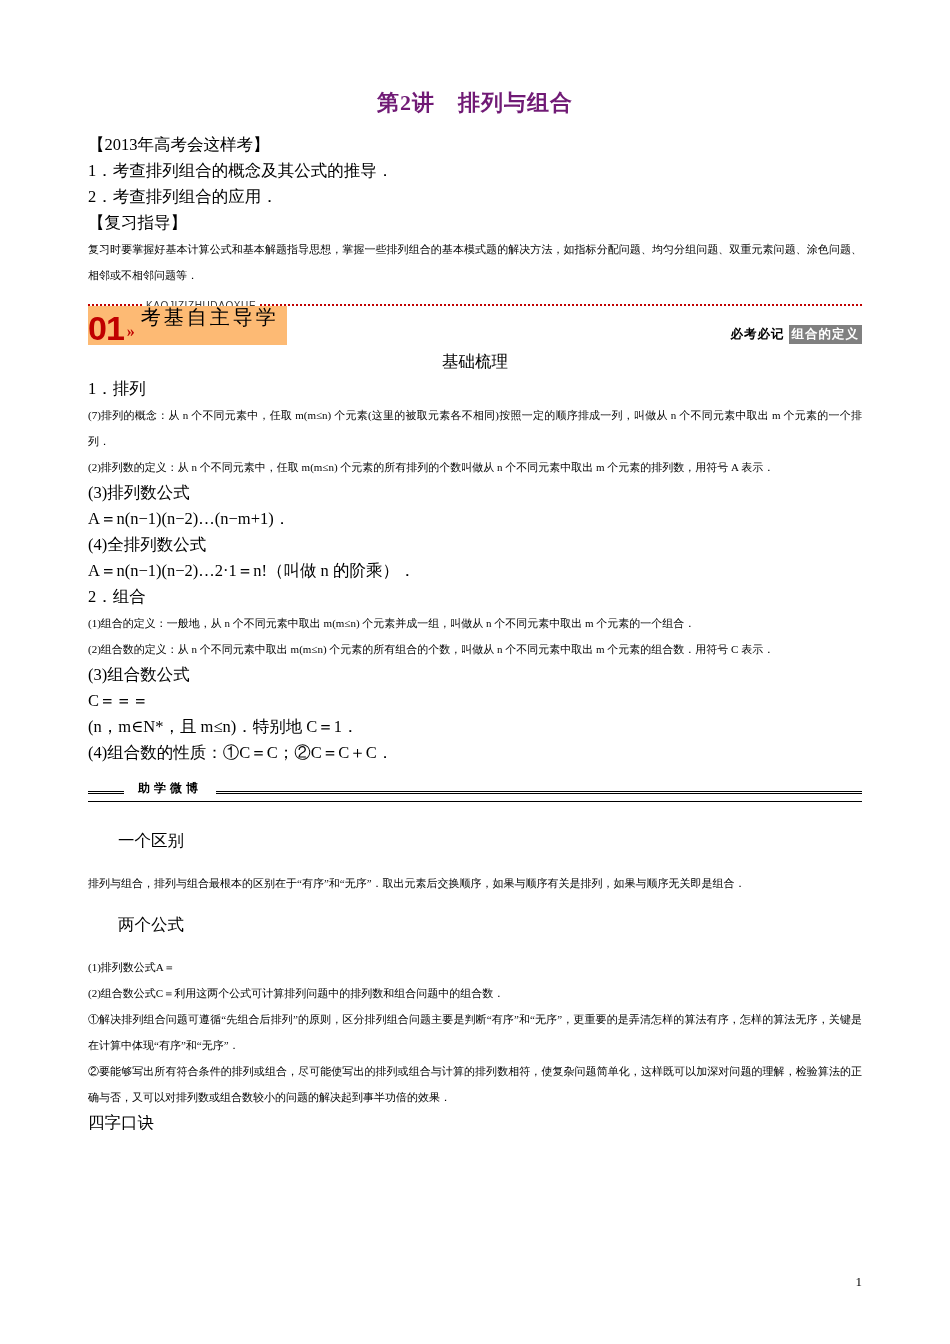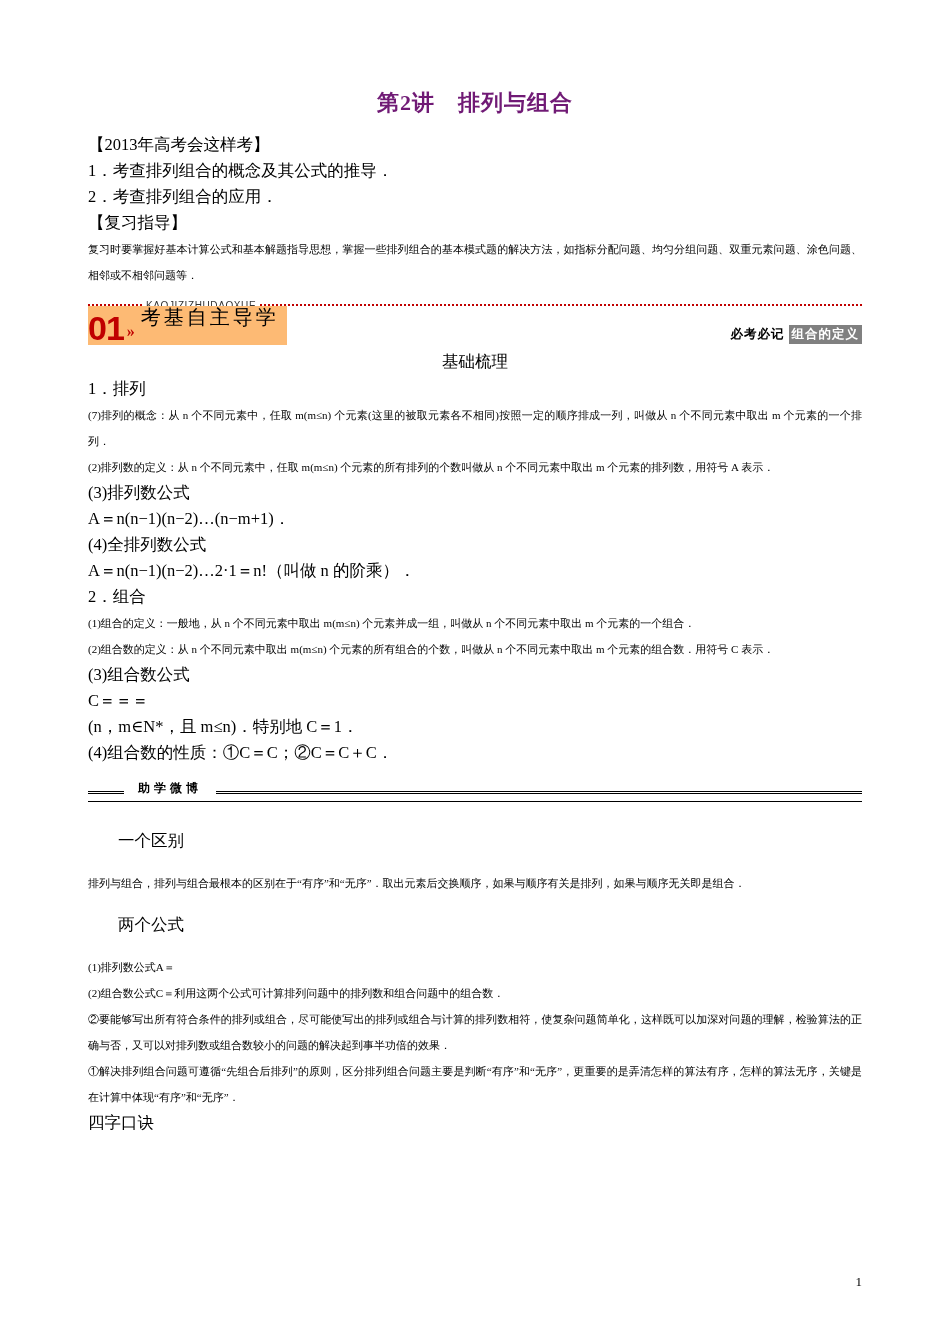--- a/index.html
+++ b/index.html
@@ -229,18 +229,18 @@
     <div class="banner-rule"></div>
     <div class="banner-rule2"></div>
     <div class="banner-label">助学微博</div>
   </div>
 
   <div class="sub-h">一个区别</div>
   <div class="para">排列与组合，排列与组合最根本的区别在于“有序”和“无序”．取出元素后交换顺序，如果与顺序有关是排列，如果与顺序无关即是组合．</div>
   <div class="sub-h">两个公式</div>
   <div class="para">(1)排列数公式A＝</div>
   <div class="para">(2)组合数公式C＝利用这两个公式可计算排列问题中的排列数和组合问题中的组合数．</div>
+  <div class="para">①解决排列组合问题可遵循“先组合后排列”的原则，区分排列组合问题主要是判断“有序”和“无序”，更重要的是弄清怎样的算法有序，怎样的算法无序，关键是在计算中体现“有序”和“无序”．</div>
   <div class="para">②要能够写出所有符合条件的排列或组合，尽可能使写出的排列或组合与计算的排列数相符，使复杂问题简单化，这样既可以加深对问题的理解，检验算法的正确与否，又可以对排列数或组合数较小的问题的解决起到事半功倍的效果．</div>
-  <div class="para">①解决排列组合问题可遵循“先组合后排列”的原则，区分排列组合问题主要是判断“有序”和“无序”，更重要的是弄清怎样的算法有序，怎样的算法无序，关键是在计算中体现“有序”和“无序”．</div>
   <div class="line">四字口诀</div>
 
   <div class="pagenum">1</div>
 </div>
 
 </body></html>

